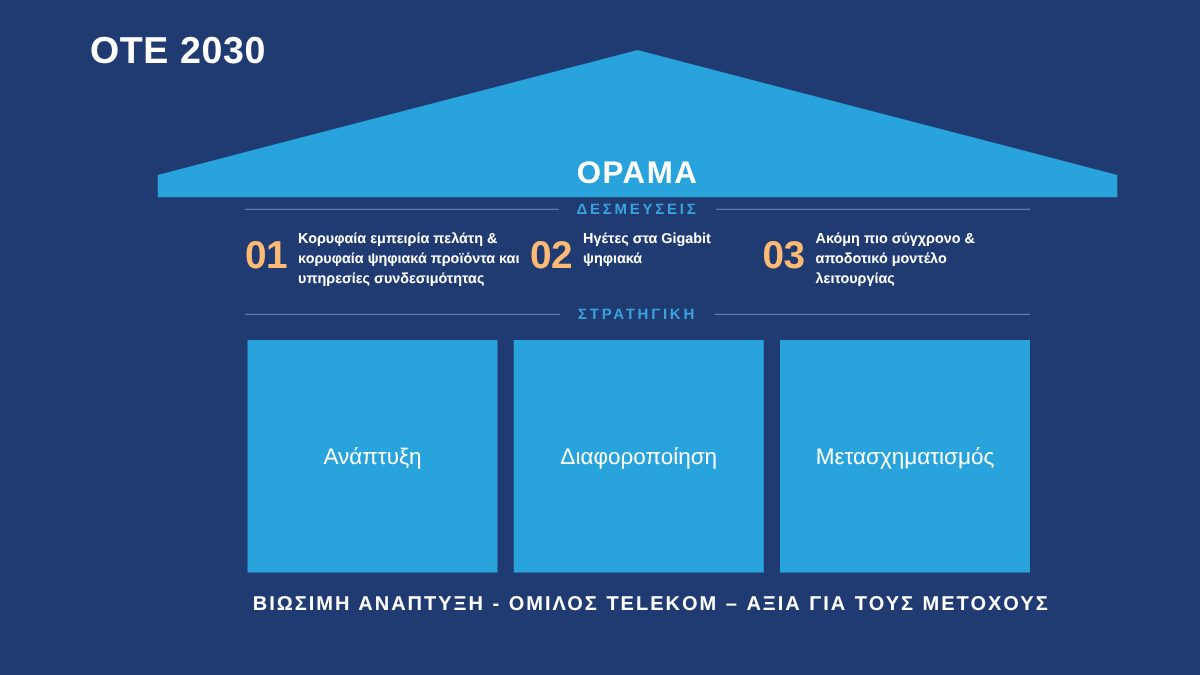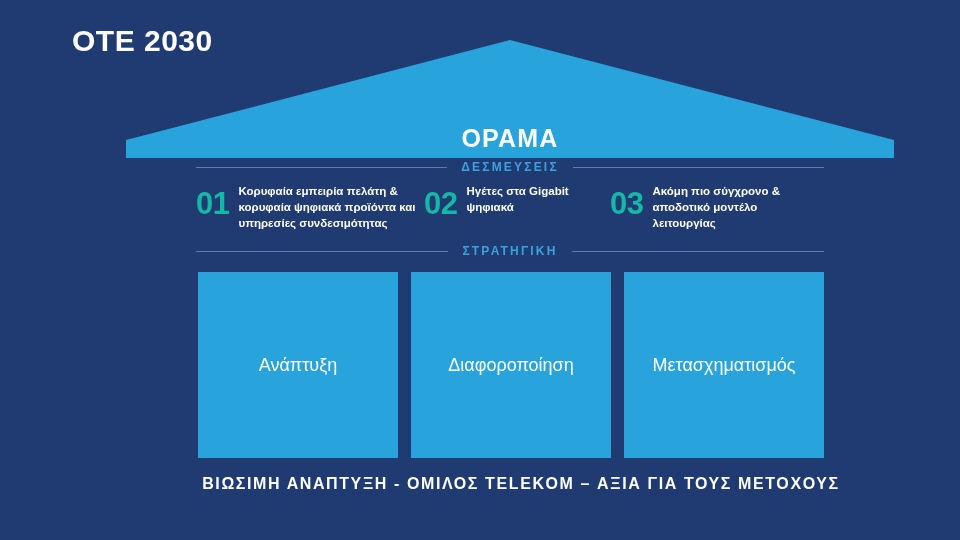--- a/index.html
+++ b/index.html
@@ -98,21 +98,21 @@
   }
   .commit {
     display: flex;
     align-items: flex-start;
     gap: 9px;
   }
   .commit-1 { width: 228px; }
   .commit-2 { width: 186px; }
   .commit-3 { width: 200px; }
   .commit-num {
-    color: #14b8a6;
+    color: #fdba74;
     font-size: 31px;
     font-weight: bold;
     line-height: 1;
     padding-top: 12px;
     letter-spacing: -0.5px;
   }
   .commit-text {
     color: #ffffff;
     font-size: 11.5px;
     font-weight: bold;

